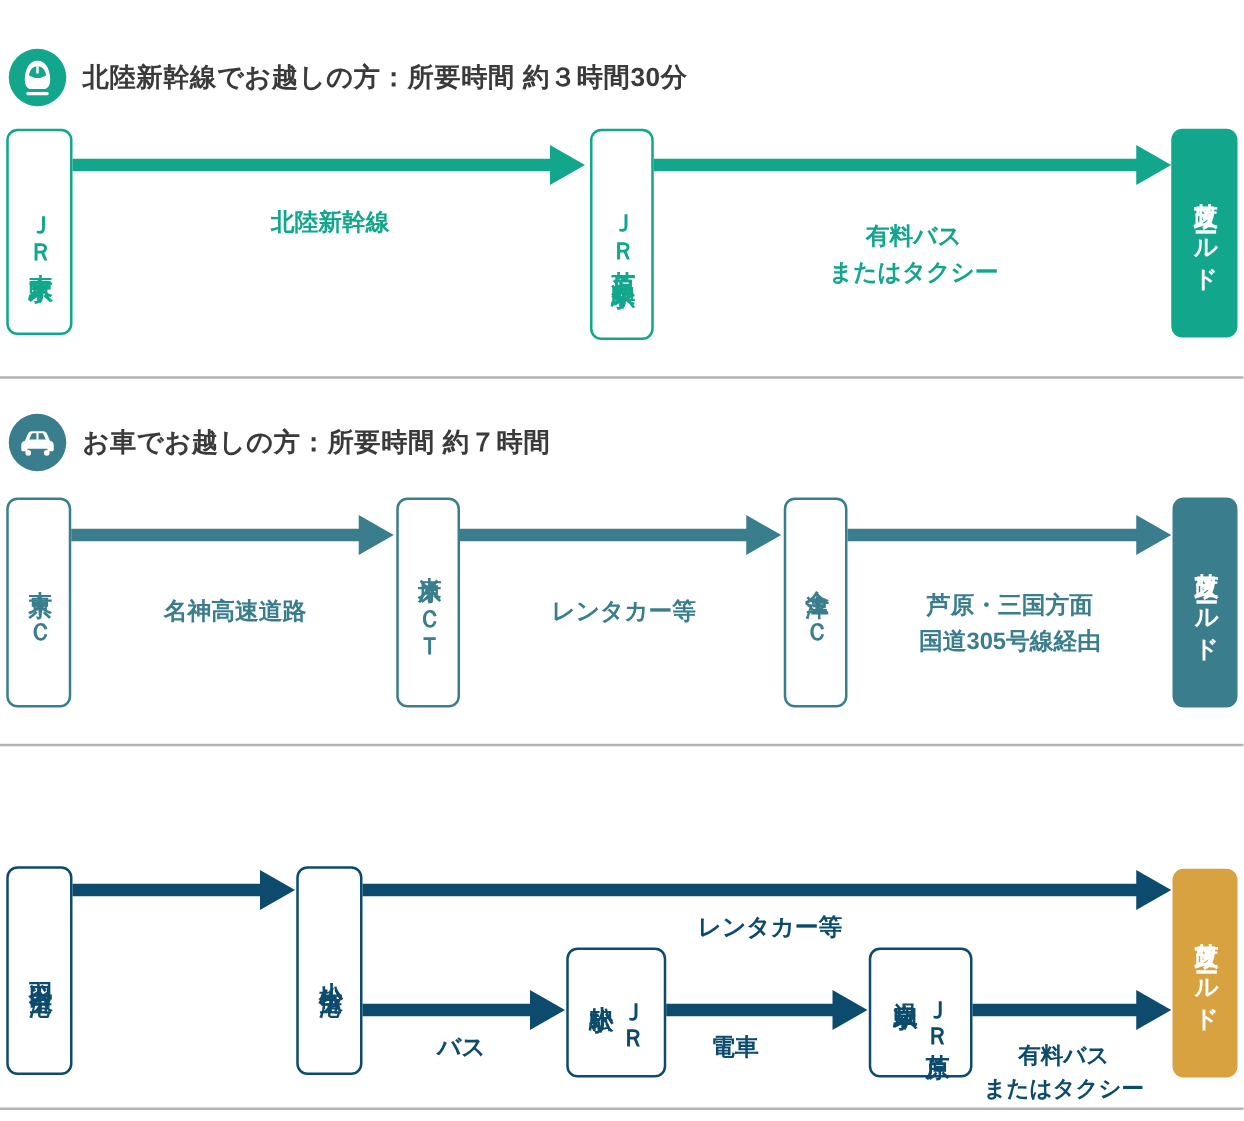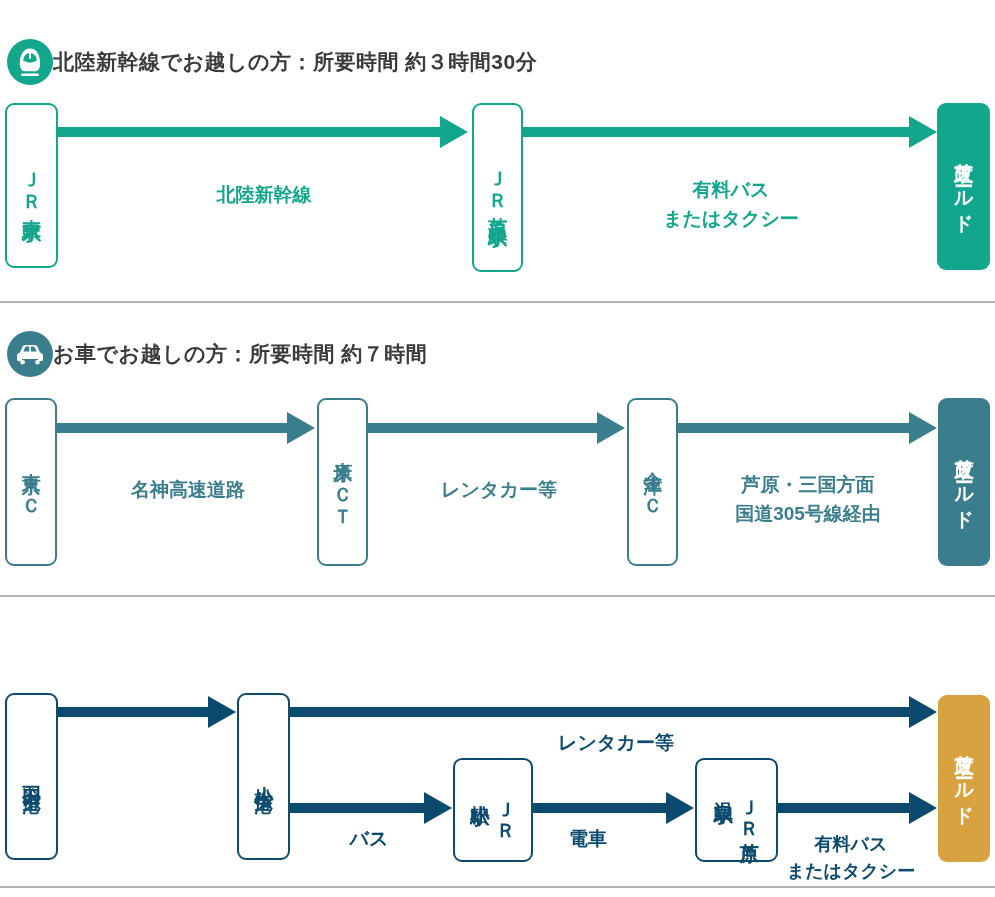--- a/index.html
+++ b/index.html
@@ -5,21 +5,21 @@
   html,body{margin:0;padding:0;background:#fff;}
   body{font-family:"Liberation Sans","DejaVu Sans",sans-serif;}
   .diagram{position:relative;width:995px;height:897px;background:#fff;overflow:hidden;}
 
   
   .g{color:#12a78c;}
   .t{color:#3a7e8d;}
   .o{color:#0c4a6e;}
 
   
-  .sec-header{position:absolute;left:7px;display:flex;align-items:center;height:46px;}
+  .sec-header{position:absolute;left:7px;display:flex;align-items:center;gap:13px;height:46px;}
   .badge{width:46px;height:46px;border-radius:50%;display:flex;align-items:center;justify-content:center;flex:0 0 auto;}
   .badge.gb{background:#12a78c;}
   .badge.tb{background:#3a7e8d;}
   .badge.ob{background:#d7a23f;}
   .sec-title{font-size:21px;font-weight:600;color:#3a3a3a;letter-spacing:.5px;white-space:nowrap;}
 
   
   .node{position:absolute;background:#fff;border:2px solid;border-radius:9px;display:flex;align-items:center;justify-content:center;box-sizing:border-box;}
   .vtext{writing-mode:vertical-rl;text-orientation:upright;white-space:pre-line;font-size:19px;font-weight:600;letter-spacing:.16em;line-height:1.4;}
 
@@ -58,21 +58,21 @@
   </div>
 
   <div class="node g" style="left:5px;top:103px;width:53px;height:165px;">
     <span class="vtext">ＪＲ東京駅</span>
   </div>
 
   <div class="arrow g" style="left:58px;top:116px;width:410px;">
     <i class="line"></i>
       <i class="head"></i>
   </div>
-  <div class="elabel g" style="left:264px;top:181px;">北陸新幹線</div>
+  <div class="elabel g" style="left:264px;top:165px;">北陸新幹線</div>
 
   <div class="node g" style="left:472px;top:103px;width:51px;height:169px;">
     <span class="vtext">ＪＲ芦原温泉駅</span>
   </div>
 
   <div class="arrow g" style="left:523px;top:116px;width:414px;">
     <i class="line"></i>
       <i class="head"></i>
   </div>
   <div class="elabel g" style="left:731px;top:176px;">有料バス

